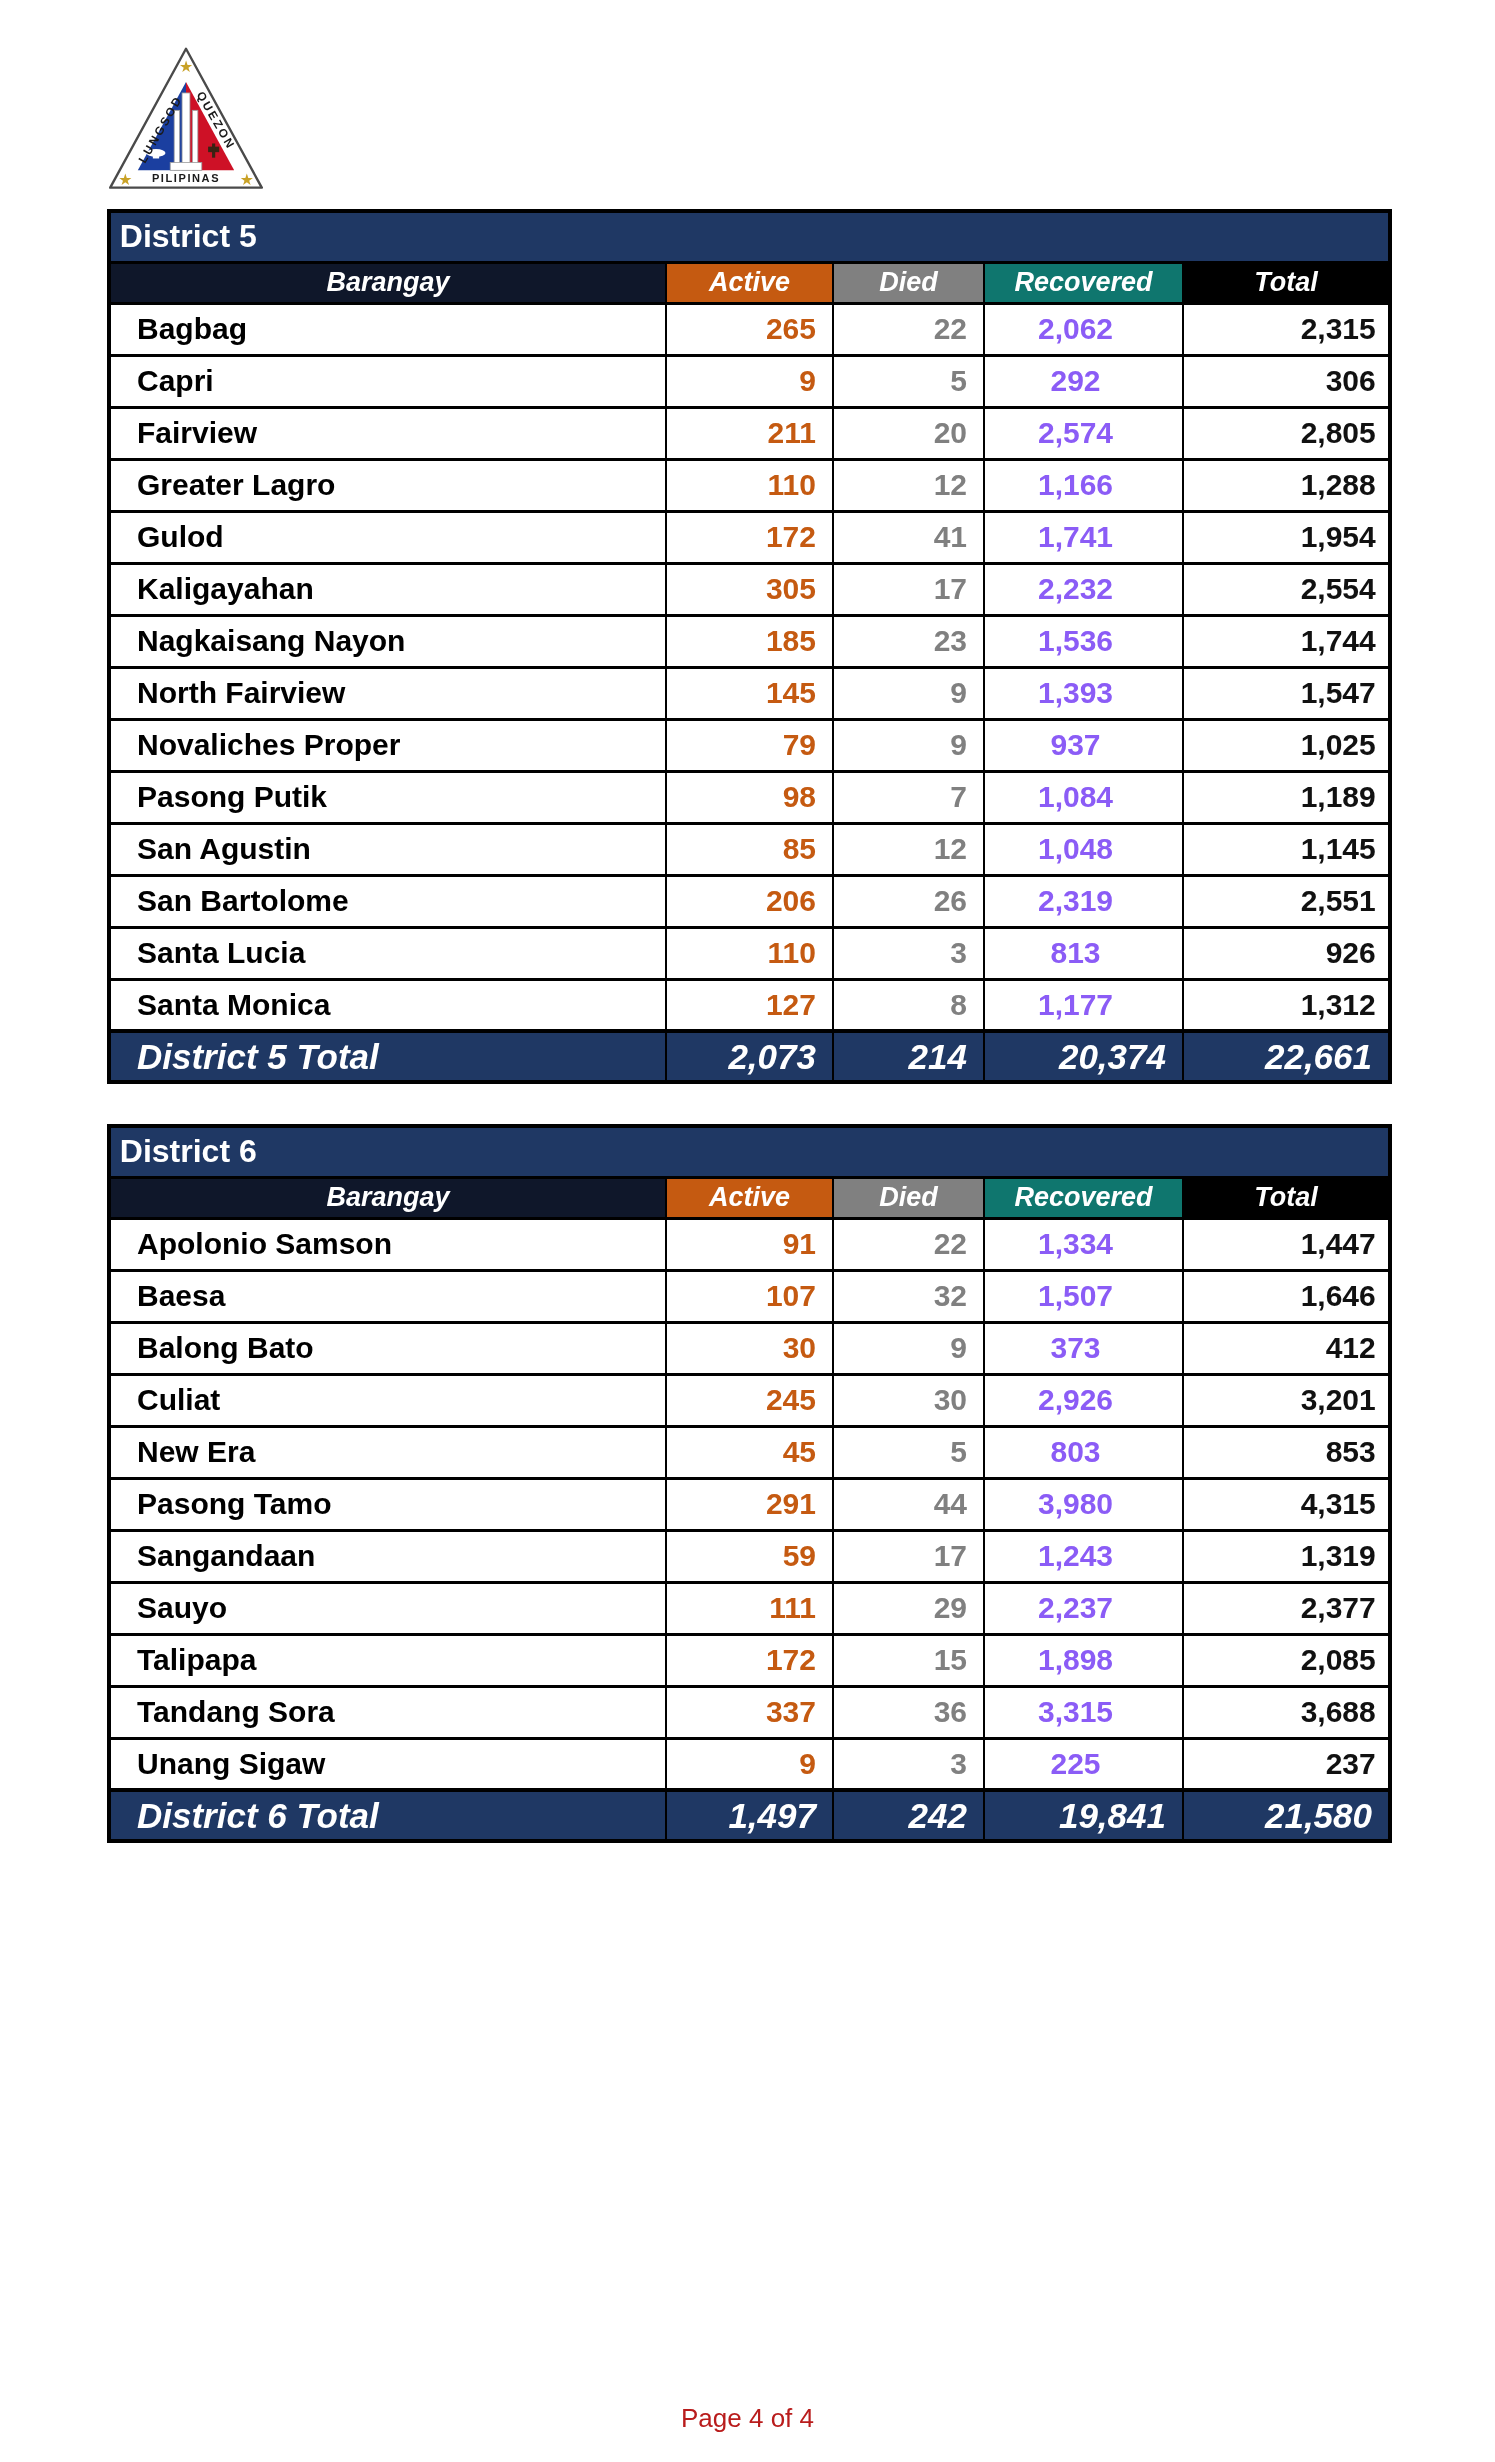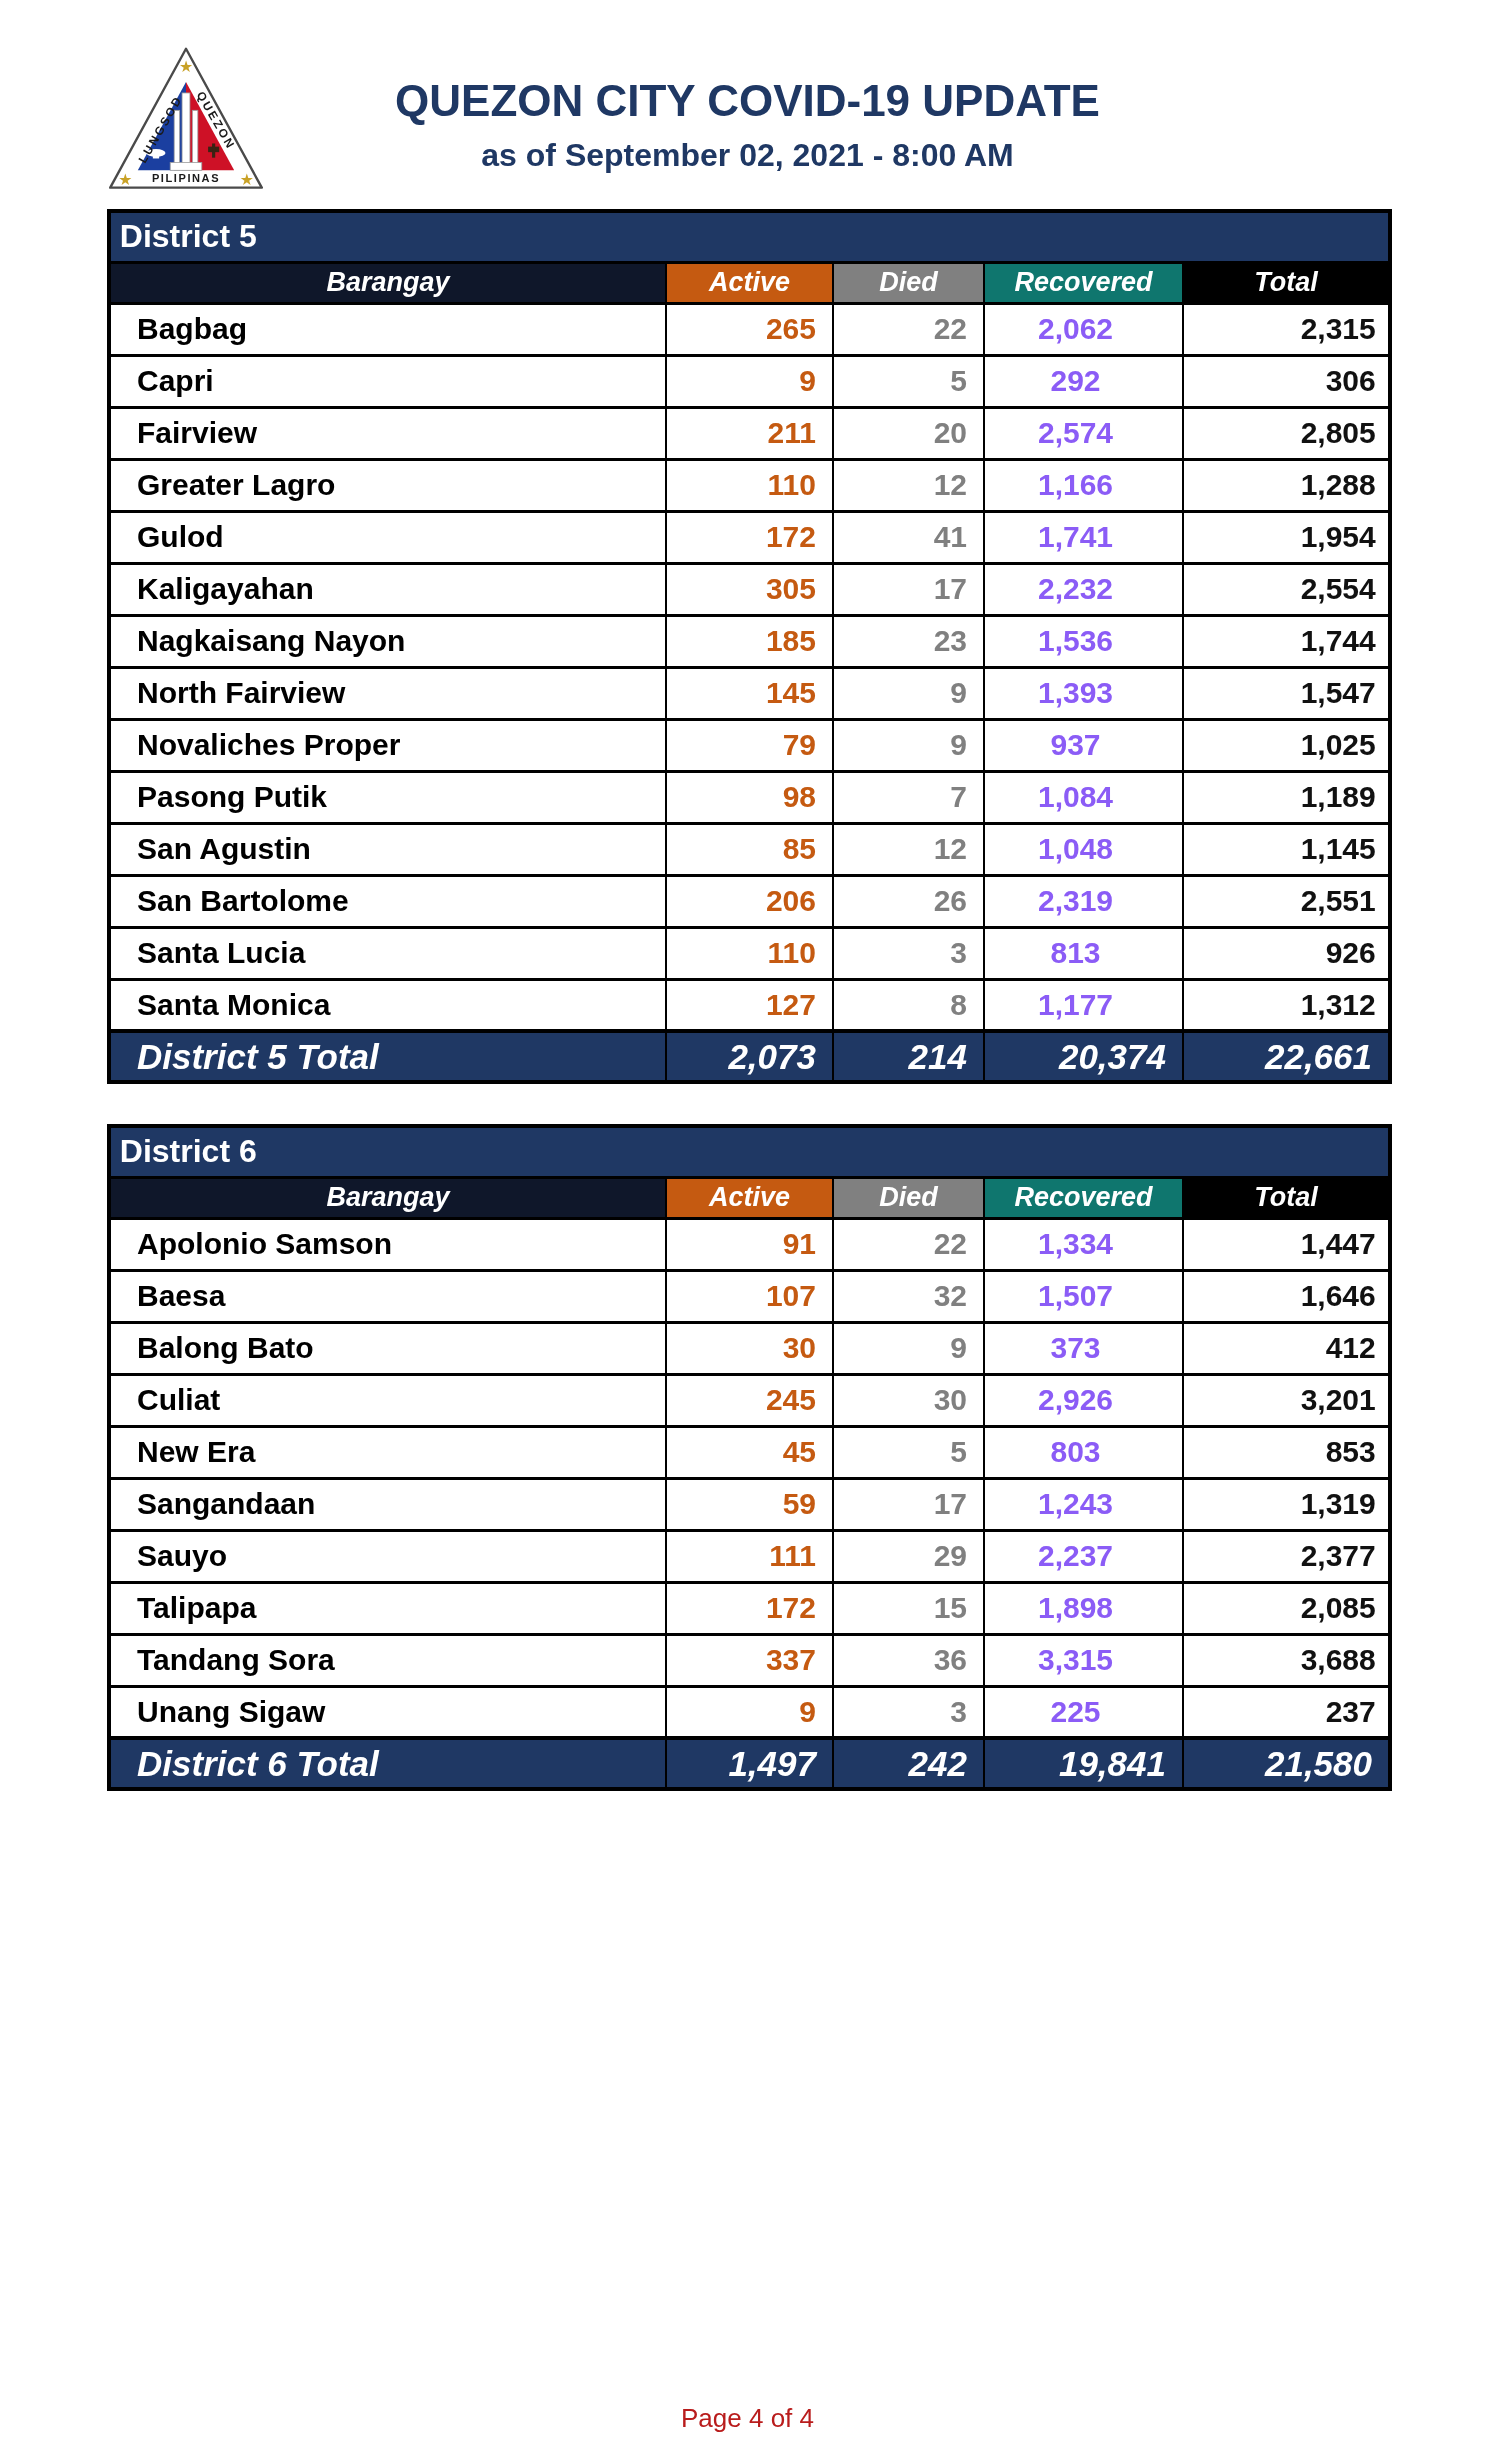--- a/index.html
+++ b/index.html
@@ -81,24 +81,20 @@
       <text x="100" y="36" text-anchor="middle" font-size="20" fill="#C9A227">★</text>
       <text x="23" y="178" text-anchor="middle" font-size="20" fill="#C9A227">★</text>
       <text x="177" y="178" text-anchor="middle" font-size="20" fill="#C9A227">★</text>
 
       <text x="0" y="0" font-size="15" font-weight="bold" fill="#1a1a1a" letter-spacing="3" transform="translate(48,152) rotate(-60)">LUNGSOD</text>
       <text x="0" y="0" font-size="15" font-weight="bold" fill="#1a1a1a" letter-spacing="3" transform="translate(113,64) rotate(60)">QUEZON</text>
       <text x="100" y="175" text-anchor="middle" font-size="14" font-weight="bold" fill="#1a1a1a" letter-spacing="2">PILIPINAS</text>
     </svg>
   </div>
 
-  <div class="titles">
-    <div class="doc-title">QUEZON CITY COVID-19 UPDATE</div>
-    <div class="doc-subtitle">as of September 02, 2021 - 8:00 AM</div>
-  </div>
 
   <div class="tables">
   <table class="district">
     <colgroup>
       <col class="c0">
           <col class="c1">
           <col class="c2">
           <col class="c3">
           <col class="c4">
     </colgroup>
@@ -273,20 +269,27 @@
             <td class="d4">3,201</td>
           </tr>
           <tr class="datarow">
             <td class="d0">New Era</td>
             <td class="d1">45</td>
             <td class="d2">5</td>
             <td class="d3">803</td>
             <td class="d4">853</td>
           </tr>
           <tr class="datarow">
+            <td class="d0">Pasong Tamo</td>
+            <td class="d1">291</td>
+            <td class="d2">44</td>
+            <td class="d3">3,980</td>
+            <td class="d4">4,315</td>
+          </tr>
+          <tr class="datarow">
             <td class="d0">Sangandaan</td>
             <td class="d1">59</td>
             <td class="d2">17</td>
             <td class="d3">1,243</td>
             <td class="d4">1,319</td>
           </tr>
           <tr class="datarow">
             <td class="d0">Sauyo</td>
             <td class="d1">111</td>
             <td class="d2">29</td>

